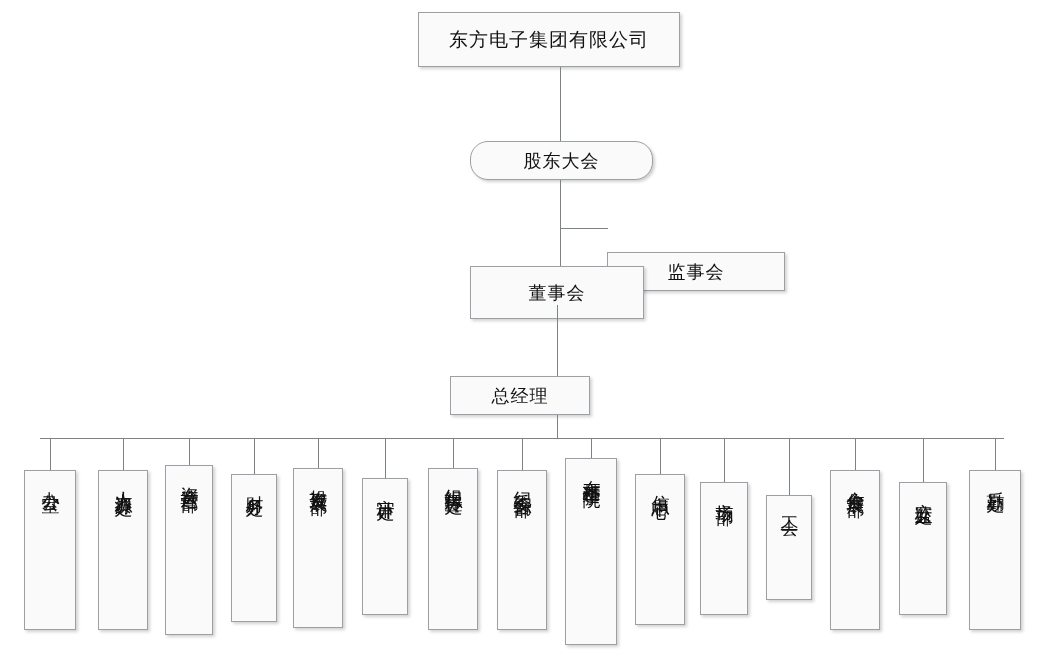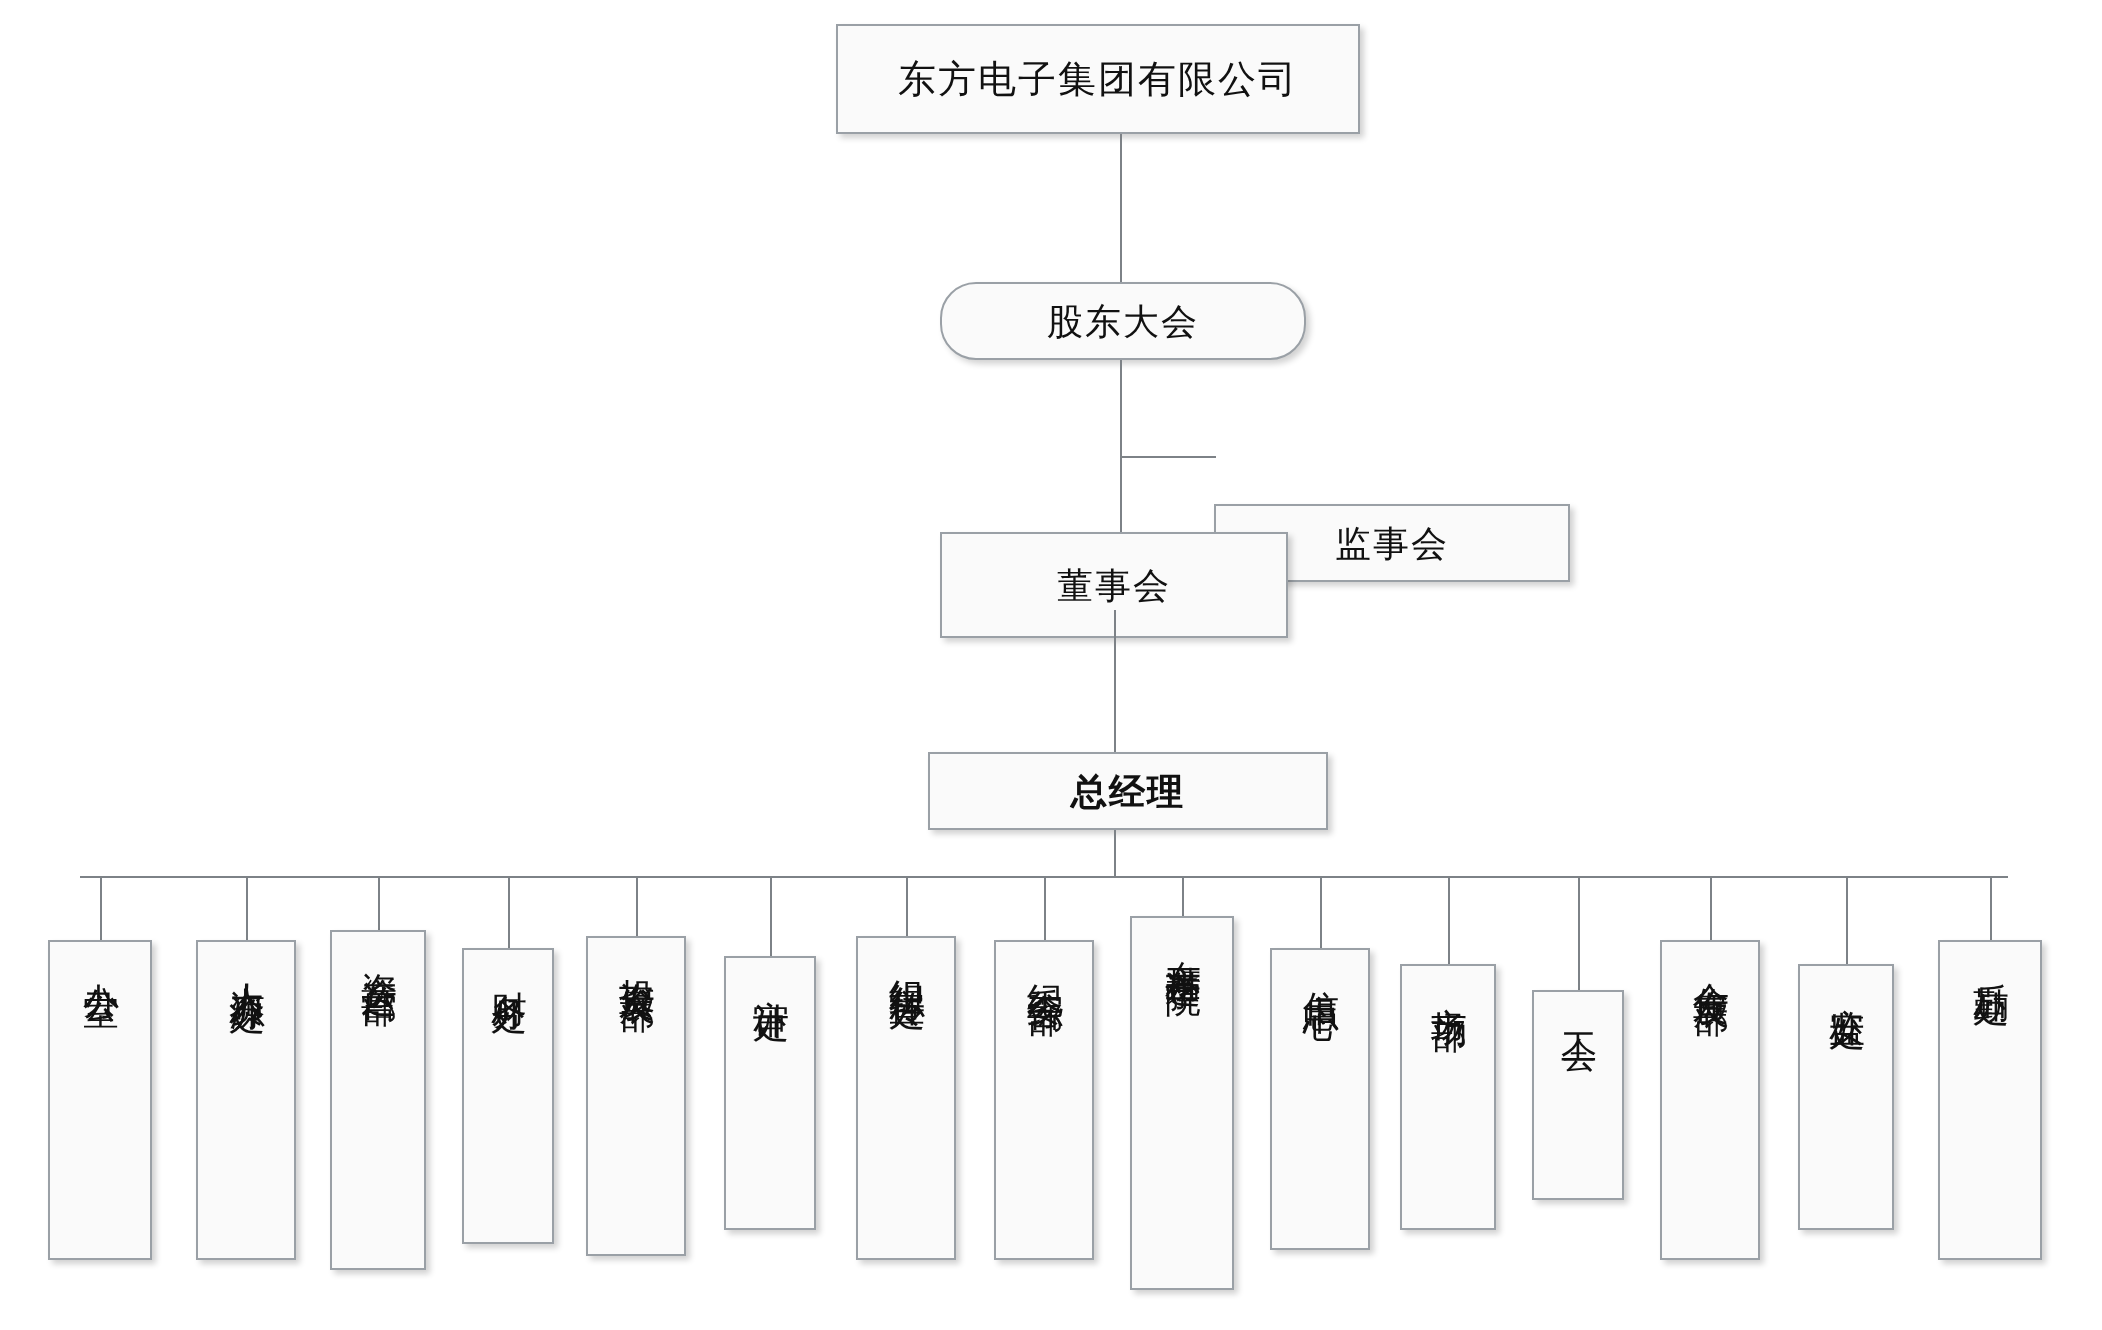--- a/index.html
+++ b/index.html
@@ -71,21 +71,21 @@
   </div>
 
   <div class="node mid" style="left:607px; top:209px; width:178px; height:39px;margin-top:43px;">
     <span>监事会</span>
   </div>
 
   <div class="node mid" style="left:470px; top:266px; width:174px; height:53px;">
     <span>董事会</span>
   </div>
 
-  <div class="node mid" style="left:464px; top:376px; width:200px; height:39px;font-weight:bold;">
+  <div class="node mid" style="left:450px; top:376px; width:140px; height:39px;">
     <span>总经理</span>
   </div>
 
   <div class="connector v" style="left:560px; top:67px; height:74px;"></div>
   <div class="connector v" style="left:560px; top:180px; height:86px;"></div>
   <div class="connector h" style="left:560px; top:228px; width:48px;"></div>
   <div class="connector v" style="left:557px; top:305px; height:71px;"></div>
   <div class="connector v" style="left:557px; top:415px; height:23px;"></div>
   <div class="connector h" style="left:40px; top:438px; width:964px;"></div>
 

